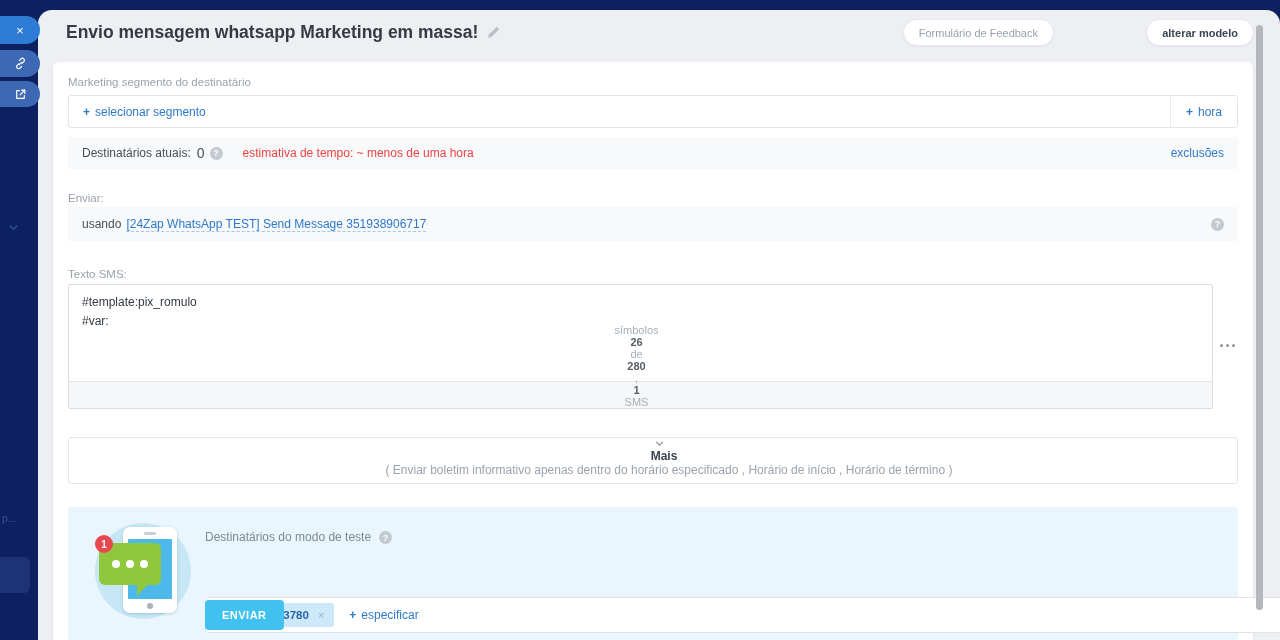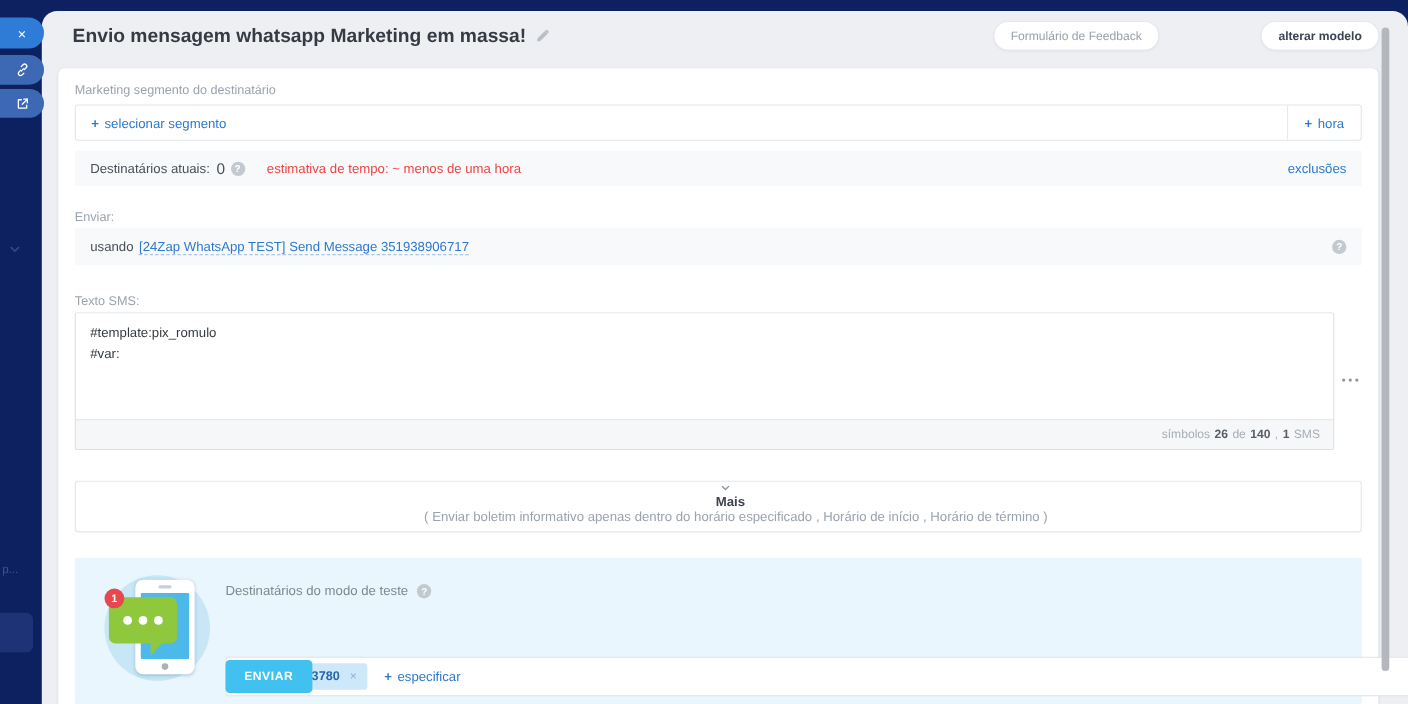--- a/index.html
+++ b/index.html
@@ -49,21 +49,21 @@
   .recip-est { font-size:12px; color:#ef4444; margin-left:20px; }
   .recip-spacer { flex:1; }
 
   .send-bar { position:absolute; left:15px; top:145px; width:1170px; height:34px; background:#f7f9fb; display:flex; align-items:center; padding:0 14px; }
   .send-prefix { font-size:12px; color:#494f57; margin-right:5px; }
   .sender-link { font-size:12px; color:#2e79cc; border-bottom:1px dashed #a9c6e8; cursor:pointer; }
   .send-spacer { flex:1; }
 
   .sms-wrap { position:absolute; left:15px; top:222px; width:1145px; border:1px solid #d9dee3; border-radius:2px; }
   .sms-text { display:block; width:100%; height:96px; border:none; outline:none; resize:none; padding:8px 13px; font-family:"Liberation Sans", sans-serif; font-size:12px; color:#343a41; line-height:1.55; }
-  .sms-footer { height:27px; background:#f5f7f8; border-top:1px solid #e3e7ea; display:flex; align-items:center; justify-content:flex-end; padding-right:12px; font-size:11px; color:#a8aeb6; }
+  .sms-footer { height:27px; background:#f5f7f8; border-top:1px solid #e3e7ea; display:flex; align-items:center; justify-content:flex-end; padding-right:12px; font-size:11px; color:#a8aeb6;flex-direction:column; }
   .sms-footer span { margin-left:4px; }
   .cnt-strong { color:#575d66; font-weight:600; }
   .more-dots { position:absolute; left:1167px; top:282px; display:flex; gap:3px; cursor:pointer; }
   .more-dots i { width:3px; height:3px; border-radius:50%; background:#8f969e; }
 
   .mais-box { position:absolute; left:15px; top:375px; width:1170px; height:47px; border:1px solid #e3e7eb; border-radius:3px; display:flex; align-items:center; padding-left:22px;flex-direction:column; }
   .mais-chevron { display:inline-flex; margin-right:9px; cursor:pointer; }
   .mais-chevron svg { width:11px; height:11px; }
   .mais-label { font-size:12px; font-weight:700; color:#3b434e; cursor:pointer; }
   .mais-options { font-size:12px; color:#9aa3ad; margin-left:10px; }
@@ -176,21 +176,21 @@
 
     <div class="small-label" style="top:206px;">Texto SMS:</div>
 
     <div class="sms-wrap">
       <textarea class="sms-text" spellcheck="false" style="">#template:pix_romulo
 #var:</textarea>
       <div class="sms-footer">
         <span>símbolos</span>
         <span class="cnt-strong">26</span>
         <span>de</span>
-        <span class="cnt-strong">140</span>
+        <span class="cnt-strong">280</span>
         <span>,</span>
         <span class="cnt-strong">1</span>
         <span>SMS</span>
       </div>
     </div>
     <span class="more-dots">
         <i></i>
         <i></i>
         <i></i>
       </span>

